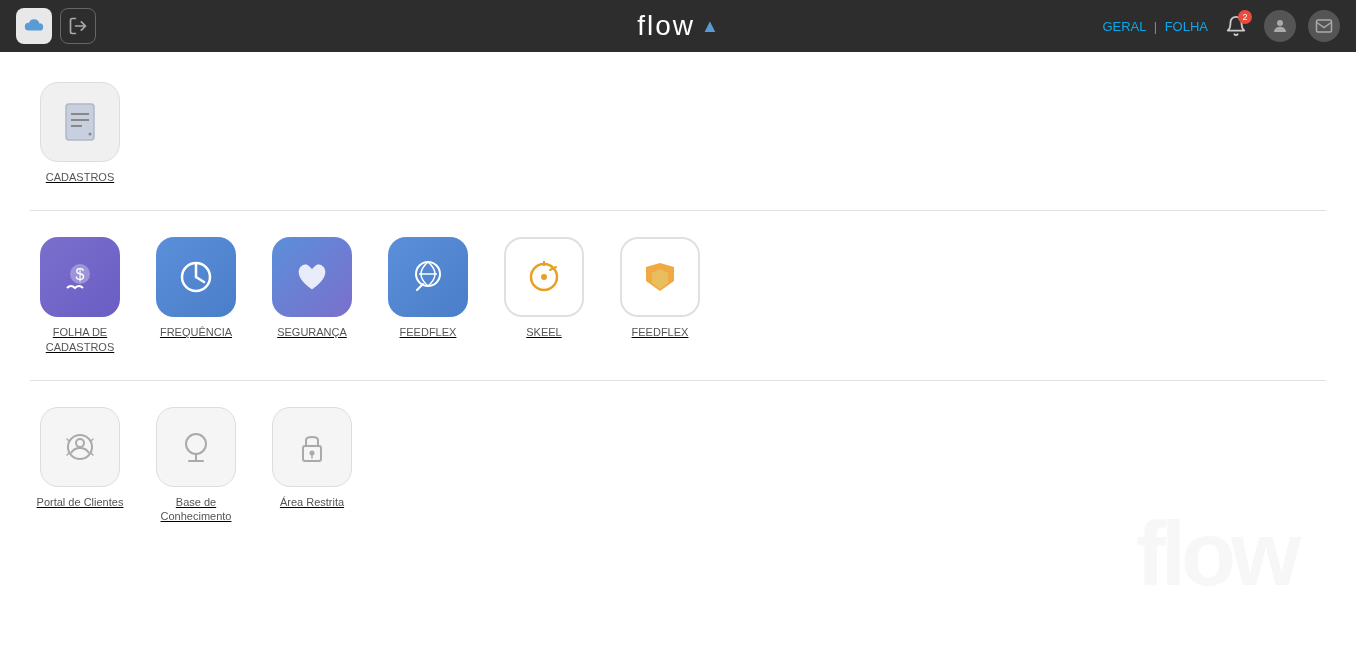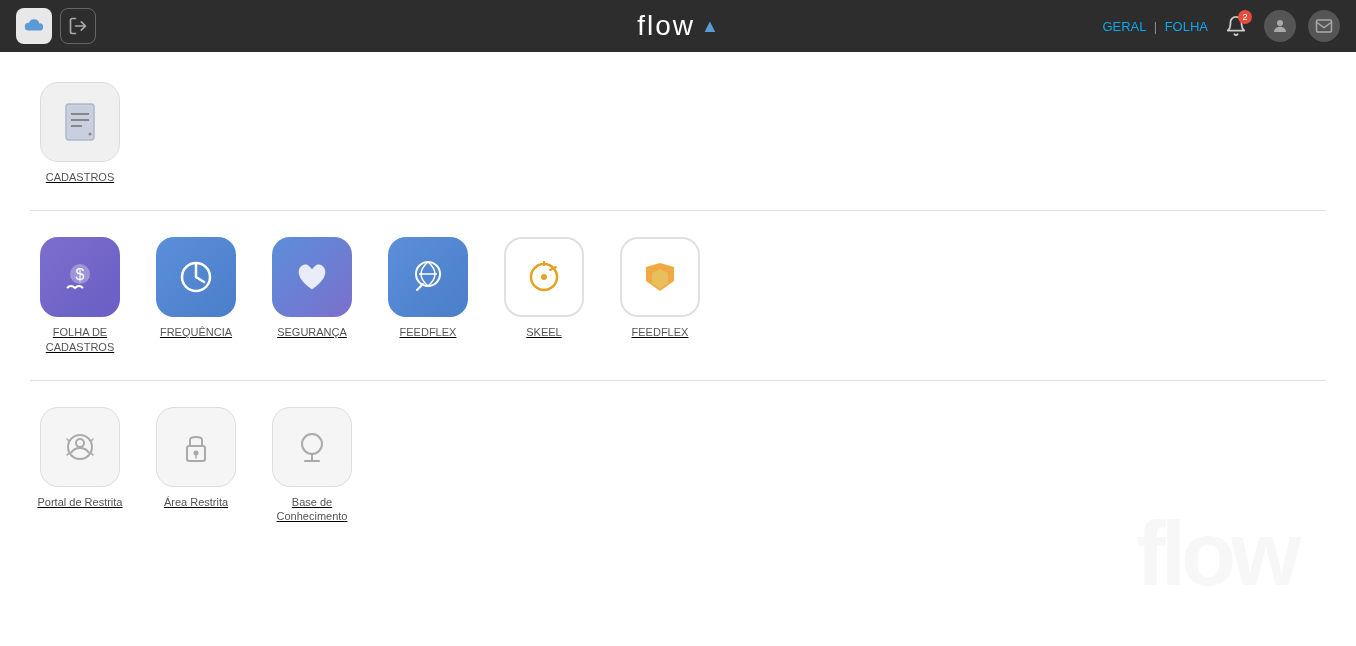--- a/index.html
+++ b/index.html
@@ -368,44 +368,44 @@
 
       <div class="app-item">
         <div class="app-icon-wrapper icon-portal">
           <svg width="46" height="46" viewBox="0 0 46 46" fill="none">
             <circle cx="23" cy="23" r="12" stroke="#aaa" stroke-width="2" fill="none"></circle>
             <path d="M14 29 Q17 24 23 24 Q29 24 32 29" stroke="#aaa" stroke-width="2" fill="none"></path>
             <circle cx="23" cy="19" r="4" stroke="#aaa" stroke-width="2" fill="none"></circle>
             <path d="M12 17 L10 15 M34 17 L36 15 M12 29 L10 31 M34 29 L36 31" stroke="#aaa" stroke-width="1.5" stroke-linecap="round"></path>
           </svg>
         </div>
-        <span class="app-label">Portal de Restrita</span>
+        <span class="app-label">Portal de Clientes</span>
+      </div>
+
+      <div class="app-item">
+        <div class="app-icon-wrapper icon-base">
+          <svg width="46" height="46" viewBox="0 0 46 46" fill="none">
+            <circle cx="23" cy="20" r="10" stroke="#aaa" stroke-width="2" fill="none"></circle>
+            <line x1="23" y1="30" x2="23" y2="37" stroke="#aaa" stroke-width="2" stroke-linecap="round"></line>
+            <line x1="16" y1="37" x2="30" y2="37" stroke="#aaa" stroke-width="2" stroke-linecap="round"></line>
+          </svg>
+        </div>
+        <span class="app-label">Base de Conhecimento</span>
       </div>
 
       <div class="app-item">
         <div class="app-icon-wrapper icon-restrita">
           <svg width="46" height="46" viewBox="0 0 46 46" fill="none">
             <rect x="14" y="22" width="18" height="15" rx="2" stroke="#aaa" stroke-width="2" fill="none"></rect>
             <path d="M17 22 L17 16 C17 12 29 12 29 16 L29 22" stroke="#aaa" stroke-width="2" fill="none"></path>
             <circle cx="23" cy="29" r="2.5" fill="#aaa"></circle>
             <line x1="23" y1="31" x2="23" y2="34" stroke="#aaa" stroke-width="1.5" stroke-linecap="round"></line>
           </svg>
         </div>
         <span class="app-label">Área Restrita</span>
       </div>
 
-      <div class="app-item">
-        <div class="app-icon-wrapper icon-base">
-          <svg width="46" height="46" viewBox="0 0 46 46" fill="none">
-            <circle cx="23" cy="20" r="10" stroke="#aaa" stroke-width="2" fill="none"></circle>
-            <line x1="23" y1="30" x2="23" y2="37" stroke="#aaa" stroke-width="2" stroke-linecap="round"></line>
-            <line x1="16" y1="37" x2="30" y2="37" stroke="#aaa" stroke-width="2" stroke-linecap="round"></line>
-          </svg>
-        </div>
-        <span class="app-label">Base de Conhecimento</span>
-      </div>
-
     </div>
   </div>
 
 </div>
 
 <div class="watermark">flow</div>
 
 </body></html>

